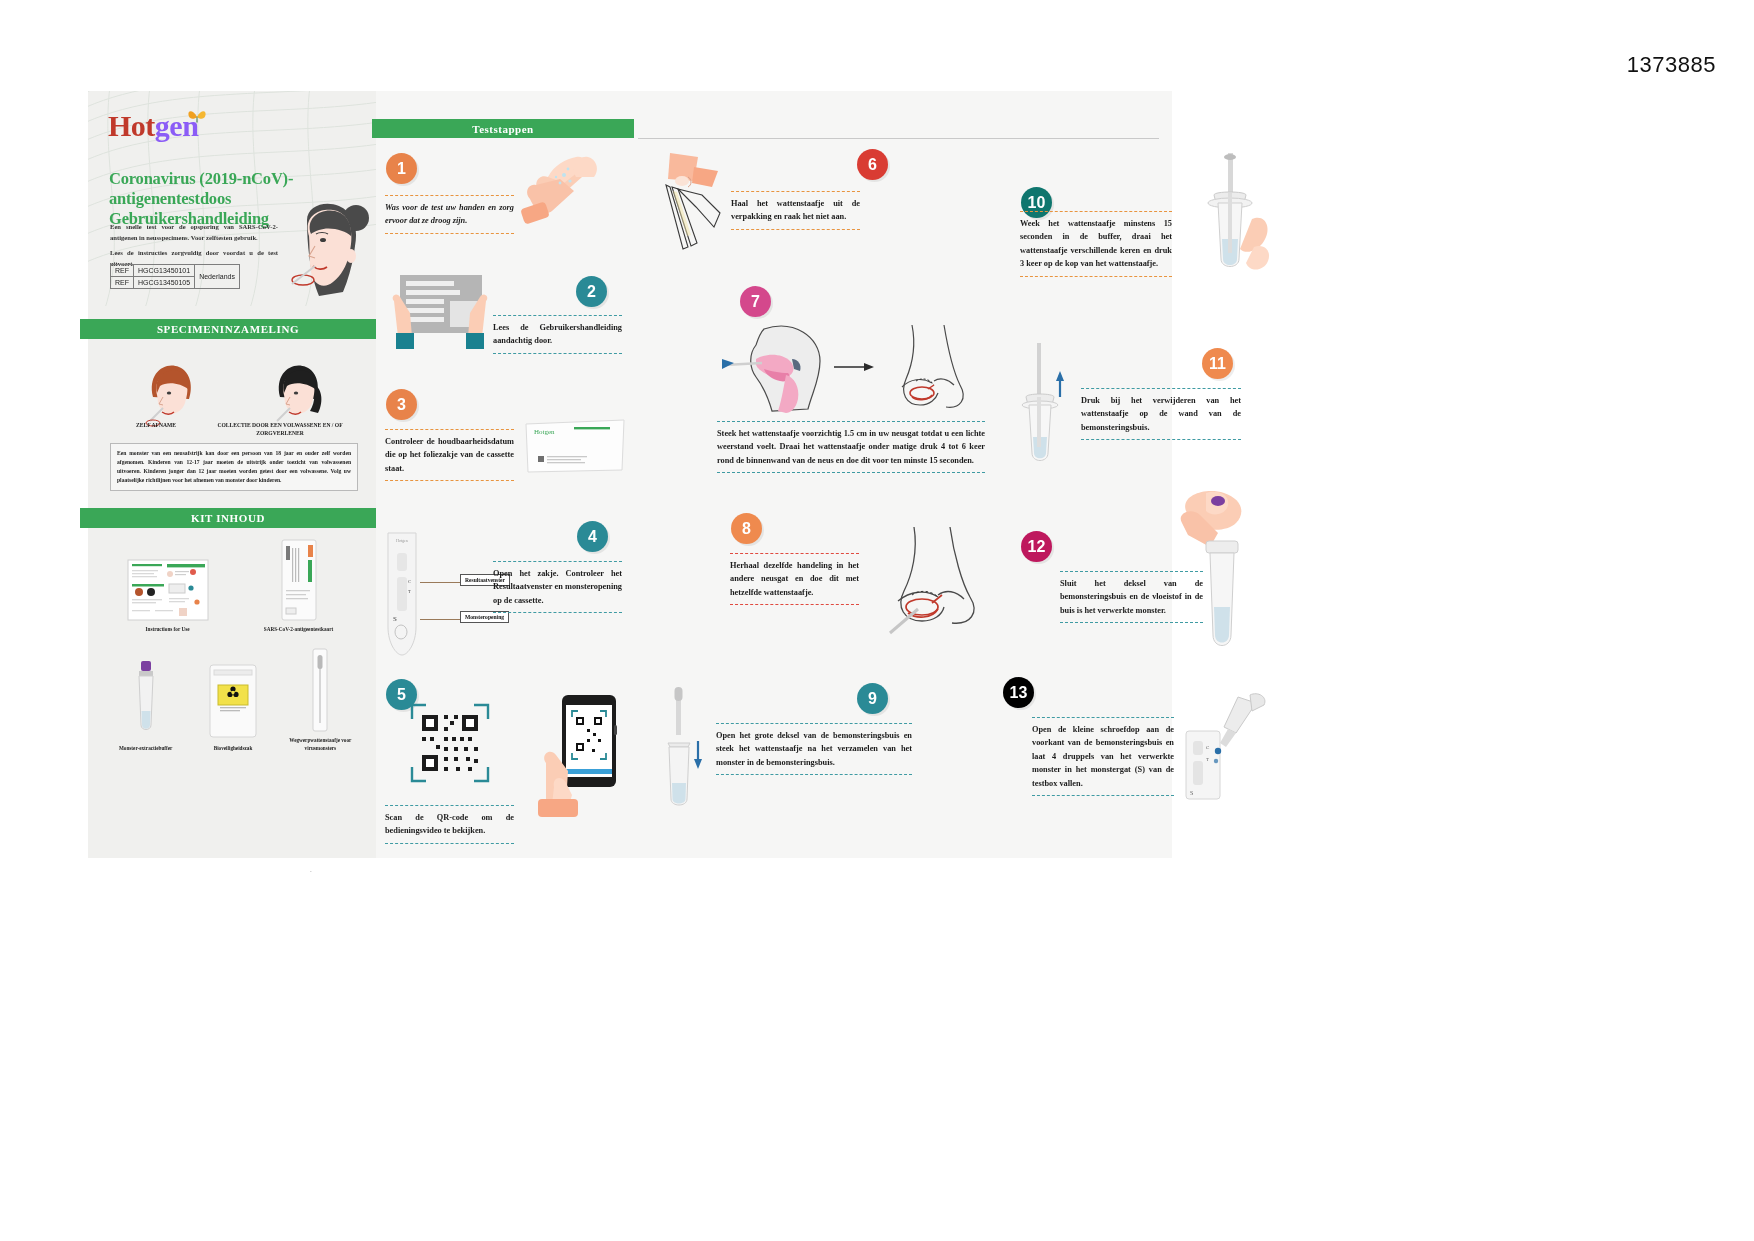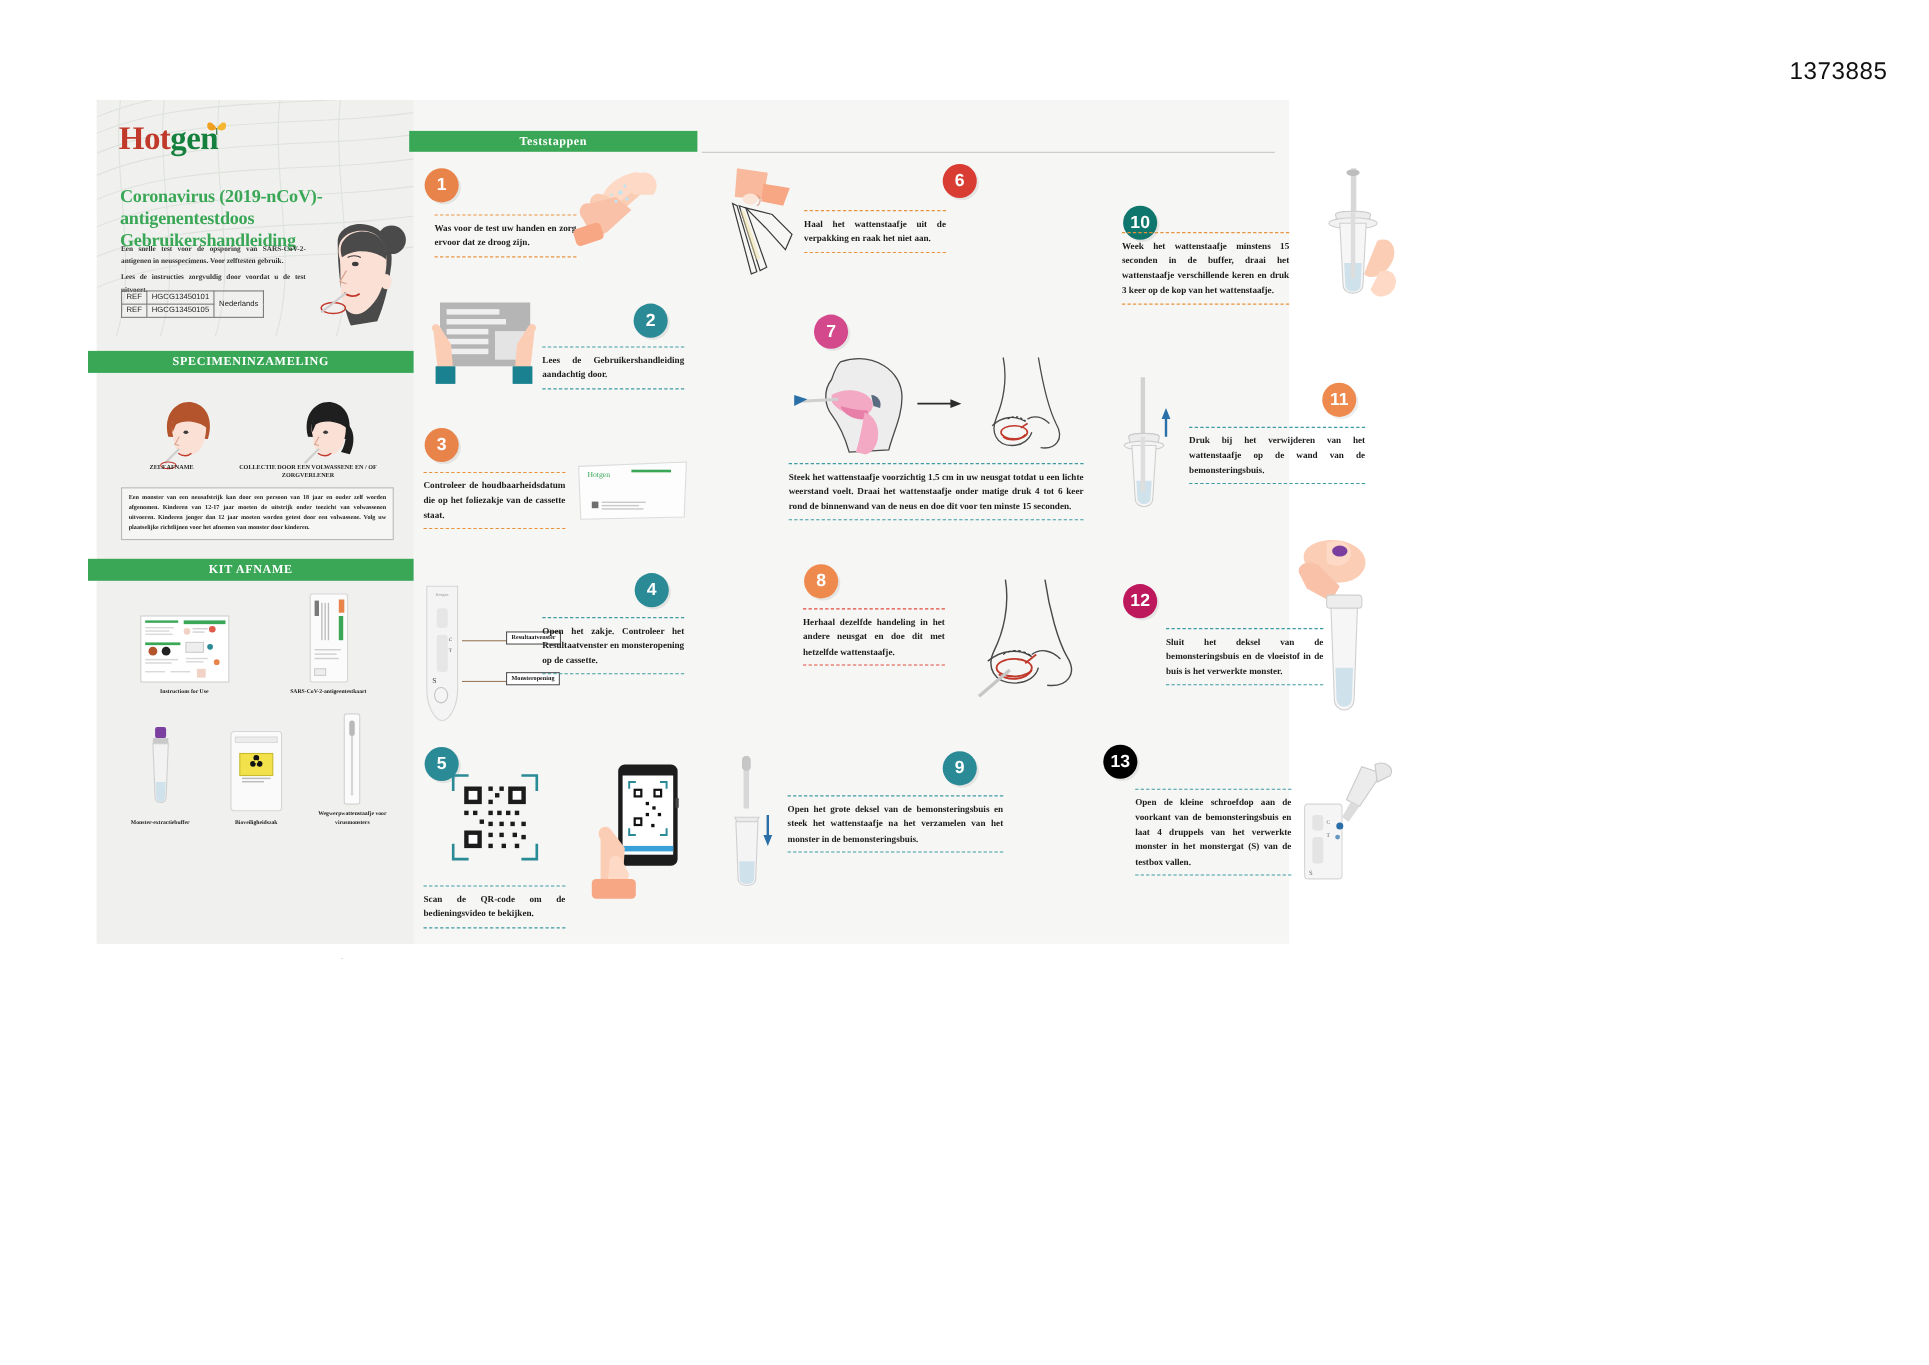--- a/index.html
+++ b/index.html
@@ -34,21 +34,21 @@
   }
   .swirl svg{position:absolute;left:-10px;top:-30px;}
   .brand{
     position:absolute;left:20px;top:20px;
   }
   .brand-word{
     font-family:"Liberation Serif", serif;
     font-size:30px;font-weight:700;line-height:1;
     color:#c0392b;letter-spacing:-.5px;
   }
-  .brand-word .g{color:#15803d;}
+  .brand-word .g{color:#8b5cf6;}
   .butterfly{
     position:absolute;left:78px;top:-6px;
     width:22px;height:22px;
   }
   .title-main{
     position:absolute;left:21px;top:78px;width:262px;
     font-size:16.5px;font-weight:700;line-height:1.22;
     color:#3aa757;
     letter-spacing:-.2px;
   }
@@ -252,21 +252,21 @@
         <path d="M29 59 C33 62 38 62 41 59" fill="none" stroke="#c0392b" stroke-width="1.3"></path>
         <ellipse cx="36" cy="40" rx="2.2" ry="1.6" fill="#3c3c3c"></ellipse>
         <path d="M17 68 L30 55" stroke="#cfcfcf" stroke-width="2"></path>
       </svg>
     </div>
     <div class="spec-cap" id="spec-cap-1">ZELF AFNAME</div>
     <div class="spec-cap" id="spec-cap-2">COLLECTIE DOOR EEN VOLWASSENE EN / OF ZORGVERLENER</div>
 
     <div class="spec-note">Een monster van een neusafstrijk kan door een persoon van 18 jaar en ouder zelf worden afgenomen. Kinderen van 12-17 jaar moeten de uitstrijk onder toezicht van volwassenen uitvoeren. Kinderen jonger dan 12 jaar moeten worden getest door een volwassene. Volg uw plaatselijke richtlijnen voor het afnemen van monster door kinderen.</div>
 
-    <div class="green-bar" id="bar-kit">KIT AFNAME</div>
+    <div class="green-bar" id="bar-kit">KIT INHOUD</div>
 
     <div class="kit-grid">
       <div class="kit-row">
         <div class="kit-cell">
           <div class="kit-art">
             <svg width="86" height="64" viewBox="0 0 86 64">
               <rect x="3" y="2" width="80" height="60" fill="#fff" stroke="#d0d0d0"></rect>
               <rect x="7" y="6" width="30" height="2.2" fill="#3aa757"></rect>
               <rect x="42" y="6" width="38" height="3.4" fill="#3aa757"></rect>
               <rect x="7" y="12" width="26" height="1.3" fill="#d9d9d9"></rect>
@@ -356,21 +356,21 @@
       </div>
     </div>
   </div>
 
   <div class="right-col">
 
     <div class="steps-head">Teststappen</div>
     <div class="steps-rule"></div>
 
     <div class="badge" style="left:10px;top:62px;background:#e8834a;">1</div>
-    <div class="txt dash-orange" style="left:19px;top:104px;width:129px;">Was voor de test uw handen en zorg ervoor dat ze droog zijn.</div>
+    <div class="txt dash-orange" style="left:9px;top:104px;width:129px;font-style:italic;">Was voor de test uw handen en zorg ervoor dat ze droog zijn.</div>
     <svg class="art" style="left:142px;top:58px;" width="104" height="82" viewBox="0 0 104 82">
       <path d="M22 44 C14 36 20 24 30 28 L54 16 C62 12 70 20 64 28 L46 44 Z" fill="#fbcdb5"></path>
       <path d="M30 28 C36 16 48 10 58 8 C66 6 70 14 64 20 L46 34 Z" fill="#fdd9c6"></path>
       <path d="M12 50 C6 44 10 34 18 36 L42 30 L56 42 L34 62 C26 68 16 60 12 50 Z" fill="#f9c2a8"></path>
       <rect x="4" y="56" width="26" height="16" rx="4" transform="rotate(-18 17 64)" fill="#f7a784"></rect>
       <path d="M58 28 C52 18 60 6 70 8 C78 10 82 20 76 28 Z" fill="#fdd9c6"></path>
       <g fill="#bfe3ef">
         <circle cx="46" cy="26" r="2"></circle>
           <circle cx="52" cy="32" r="1.6"></circle>
         <circle cx="42" cy="34" r="1.4"></circle>

